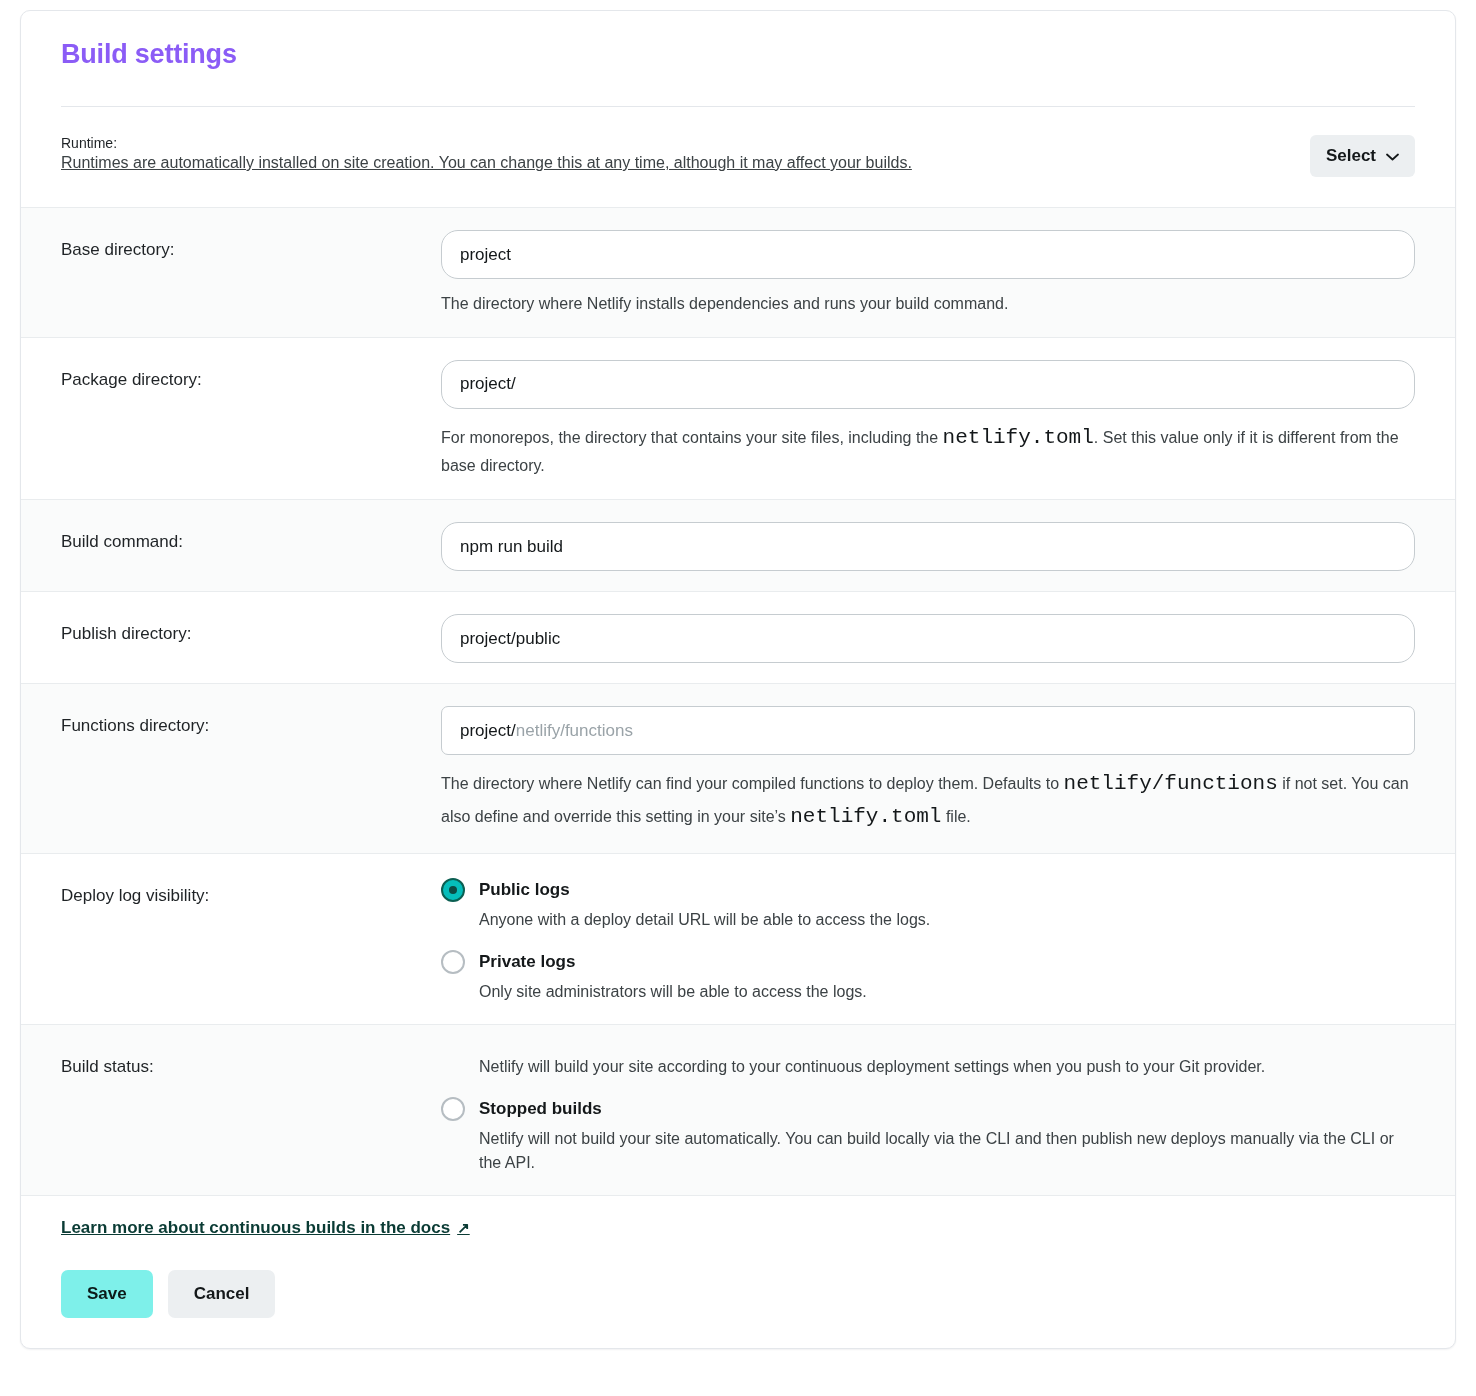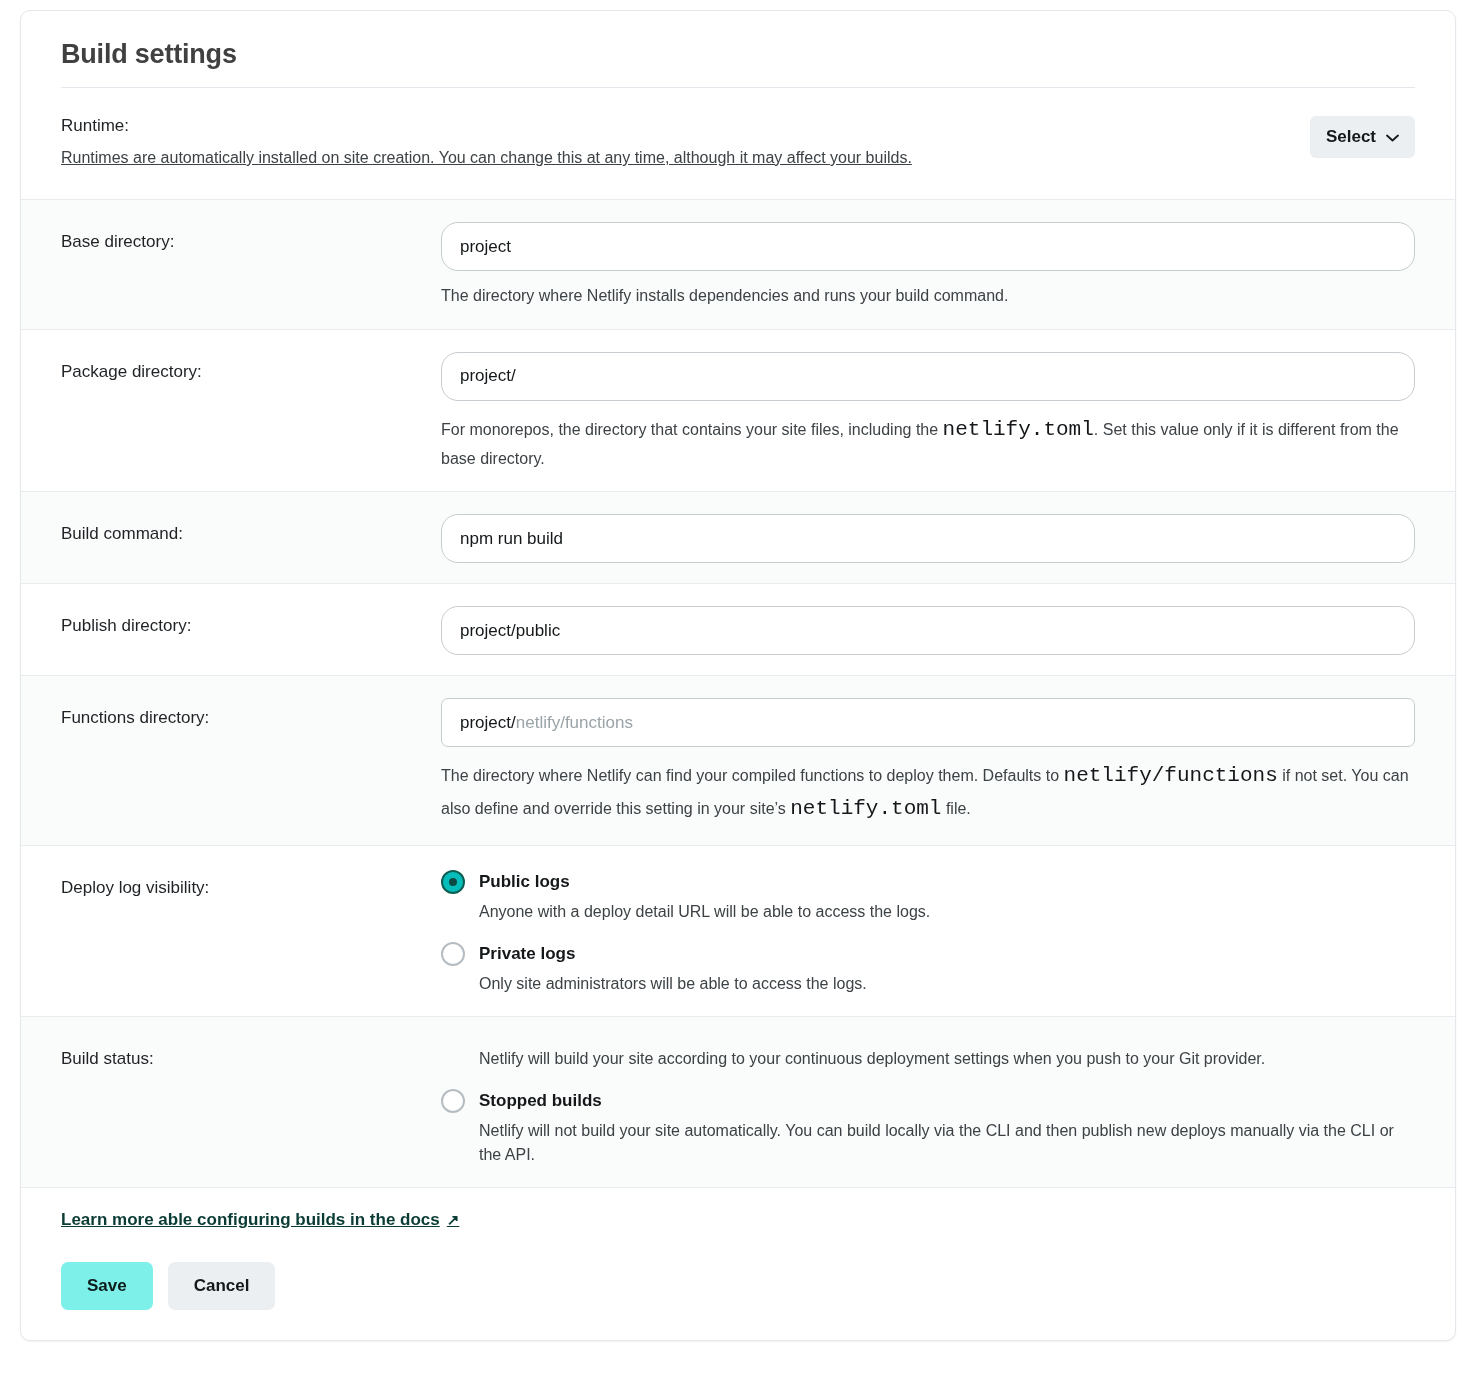--- a/index.html
+++ b/index.html
@@ -25,39 +25,38 @@
     box-shadow: 0 1px 2px rgba(20,24,28,0.06);
     overflow: hidden;
   }
   .card-header {
     padding: 28px 40px 0 40px;
   }
   .title {
     font-size: 27px;
     font-weight: bold;
     letter-spacing: -0.2px;
-    margin: 0 0 17px 0;
-    color: #404040;
+    margin: 0 0 36px 0;
+    color: #8b5cf6;
   }
   .divider {
     height: 1px;
     background: #e4e7eb;
     margin: 0 40px;
   }
   .runtime-row {
     display: flex;
     align-items: flex-start;
     justify-content: space-between;
     padding: 28px 40px 30px 40px;
   }
   .runtime-text { max-width: 1180px; }
   .runtime-label {
-    font-size: 17px;
+    font-size: 14px;
     color: #1f2326;
-    margin-bottom: 10px;
   }
   .runtime-desc {
     font-size: 16px;
     color: #3c4245;
     line-height: 1.45;
     text-decoration: underline;
   }
   .select-btn {
     display: inline-flex;
     align-items: center;
@@ -310,21 +309,21 @@
           <span class="radio-label">Stopped builds</span>
         </div>
         <div class="radio-desc">Netlify will not build your site automatically. You can build locally via the CLI and then publish new deploys manually via the CLI or the API.</div>
       </div>
 
     </div>
   </div>
 
   <div class="docs-row">
     <a class="docs-link">
-      <span>Learn more able configuring builds in the docs</span>
+      <span>Learn more about continuous builds in the docs</span>
       <span class="arrow">↗</span>
     </a>
   </div>
 
   <div class="actions">
     <button class="btn btn-save">Save</button>
     <button class="btn btn-cancel">Cancel</button>
   </div>
 
 </div>

